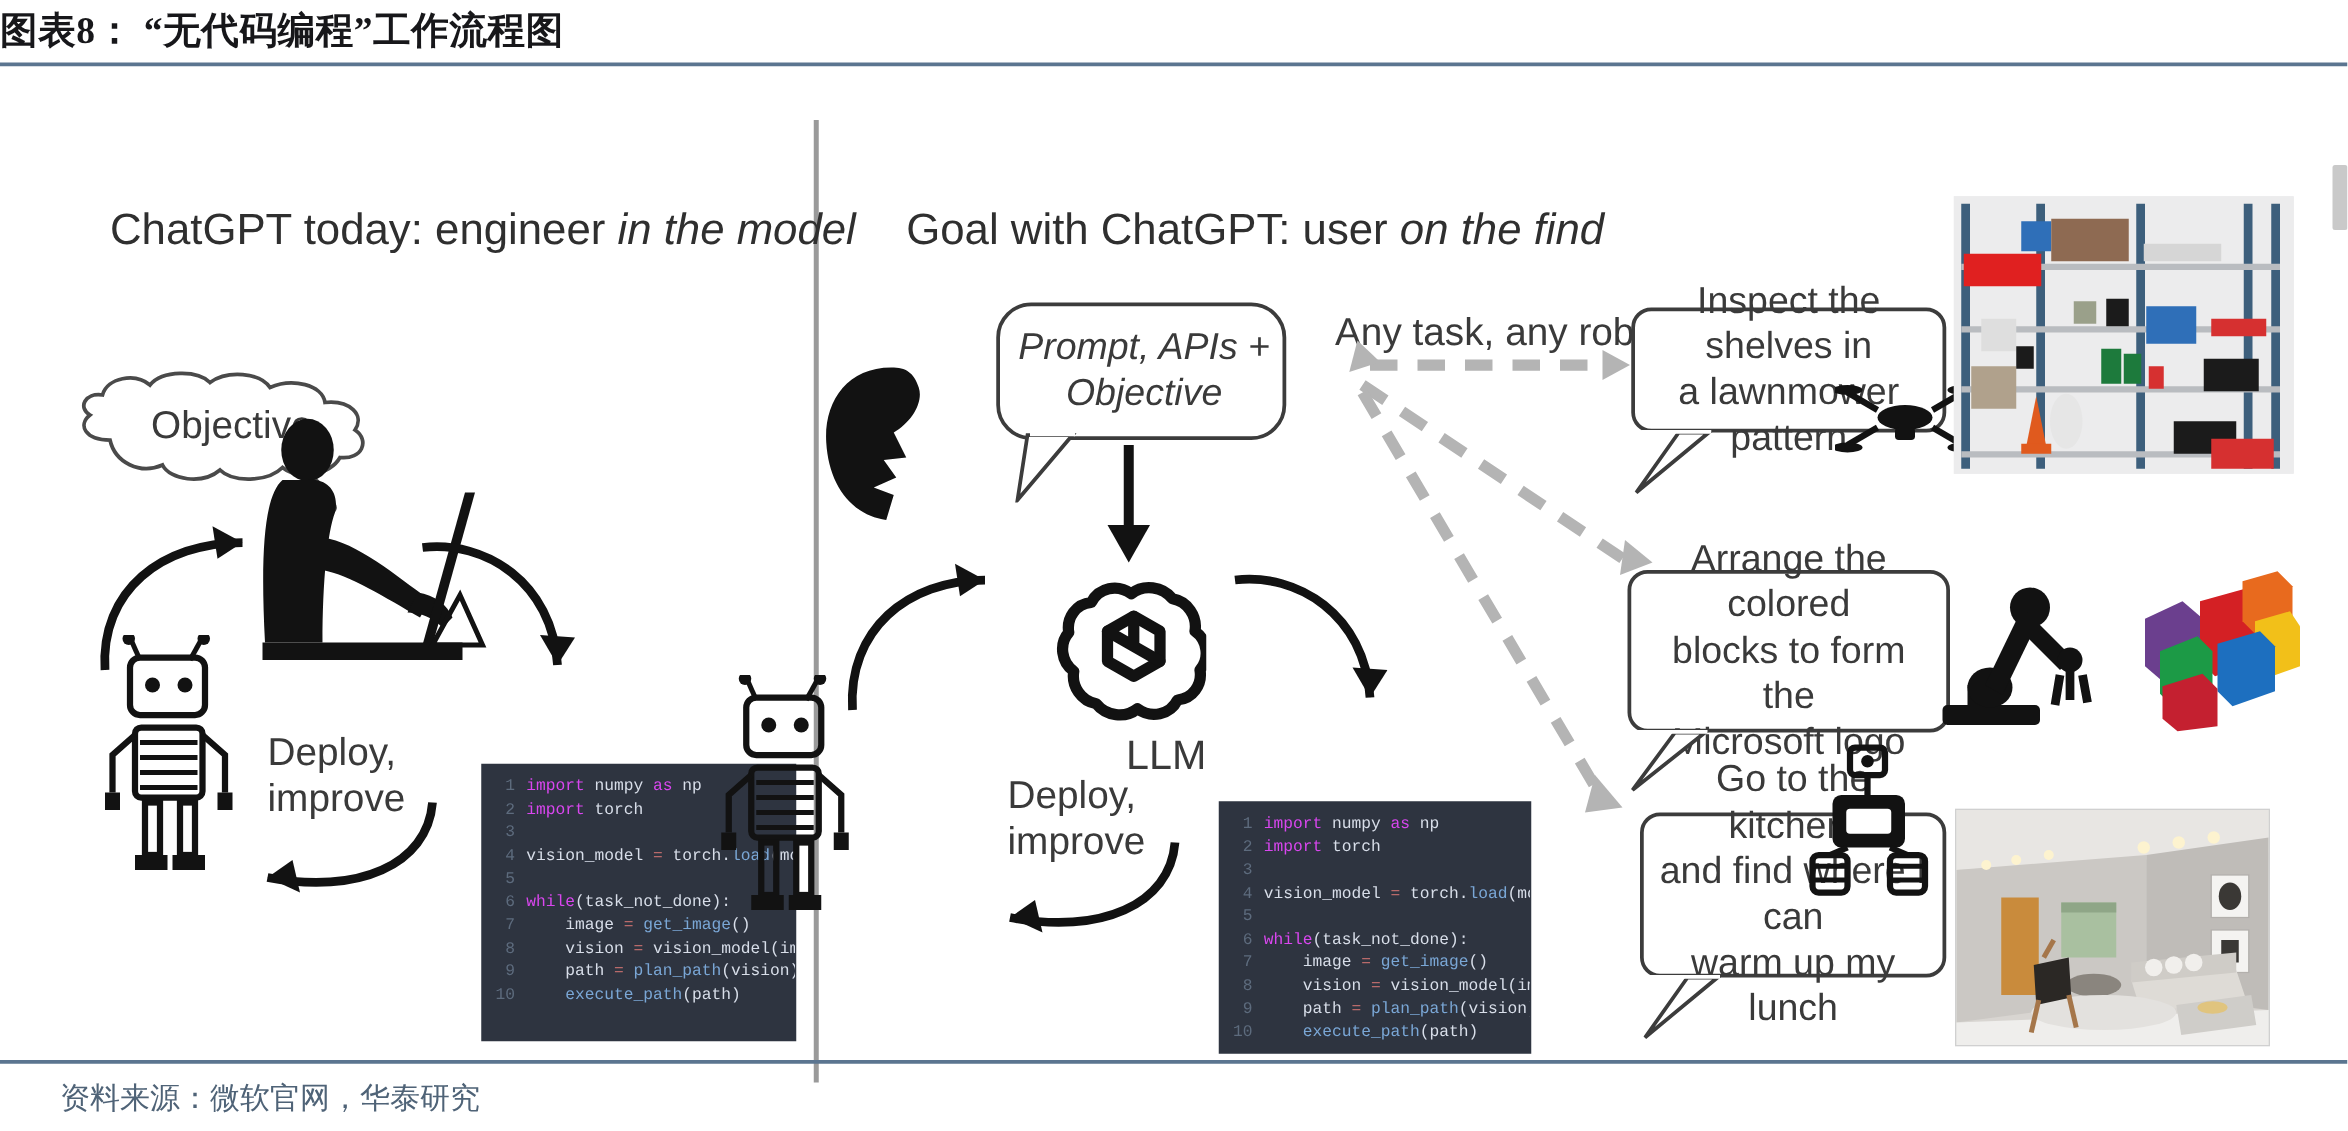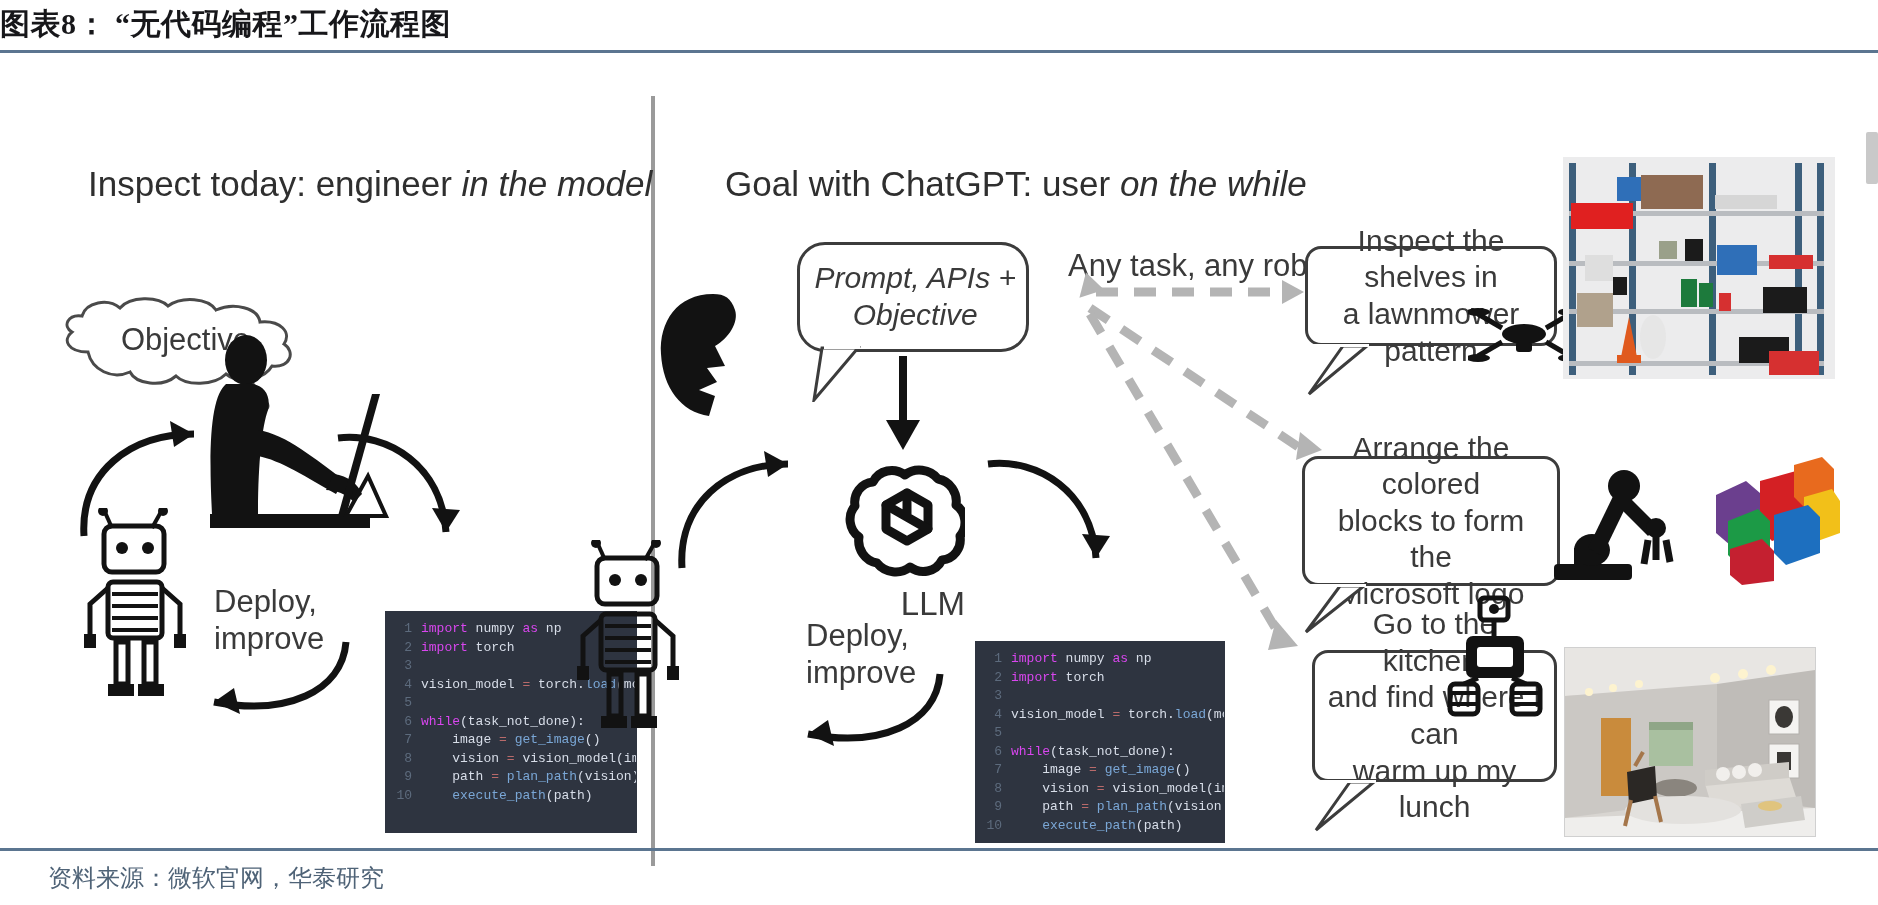--- a/index.html
+++ b/index.html
@@ -121,24 +121,24 @@
 <body>
 
 <div id="exhibit-title">图表8： “无代码编程”工作流程图</div>
 <div id="title-rule"></div>
 
 <div id="figure">
 
   <div id="panel-divider"></div>
 
   <div class="panel-heading" id="left-heading">
-    <span>Inspect today: engineer </span><span class="it">in the model</span>
+    <span>ChatGPT today: engineer </span><span class="it">in the model</span>
   </div>
   <div class="panel-heading" id="right-heading">
-    <span>Goal with ChatGPT: user </span><span class="it">on the while</span>
+    <span>Goal with ChatGPT: user </span><span class="it">on the find</span>
   </div>
 
   <div id="objective-cloud">
     <svg viewBox="0 0 255 92" xmlns="http://www.w3.org/2000/svg">
       <path d="M30 56 C10 56 4 44 14 36 C4 30 10 18 24 20 C28 6 50 2 62 12
                C72 0 100 0 110 10 C124 0 150 2 158 14 C176 6 200 12 202 26
                C222 24 234 36 226 48 C238 56 232 72 214 70
                C206 84 180 88 168 78 C156 90 128 90 118 80
                C104 92 78 88 72 76 C54 84 34 74 30 56 Z" fill="#ffffff" stroke="#4a4a4a" stroke-width="3"></path>
     </svg>

